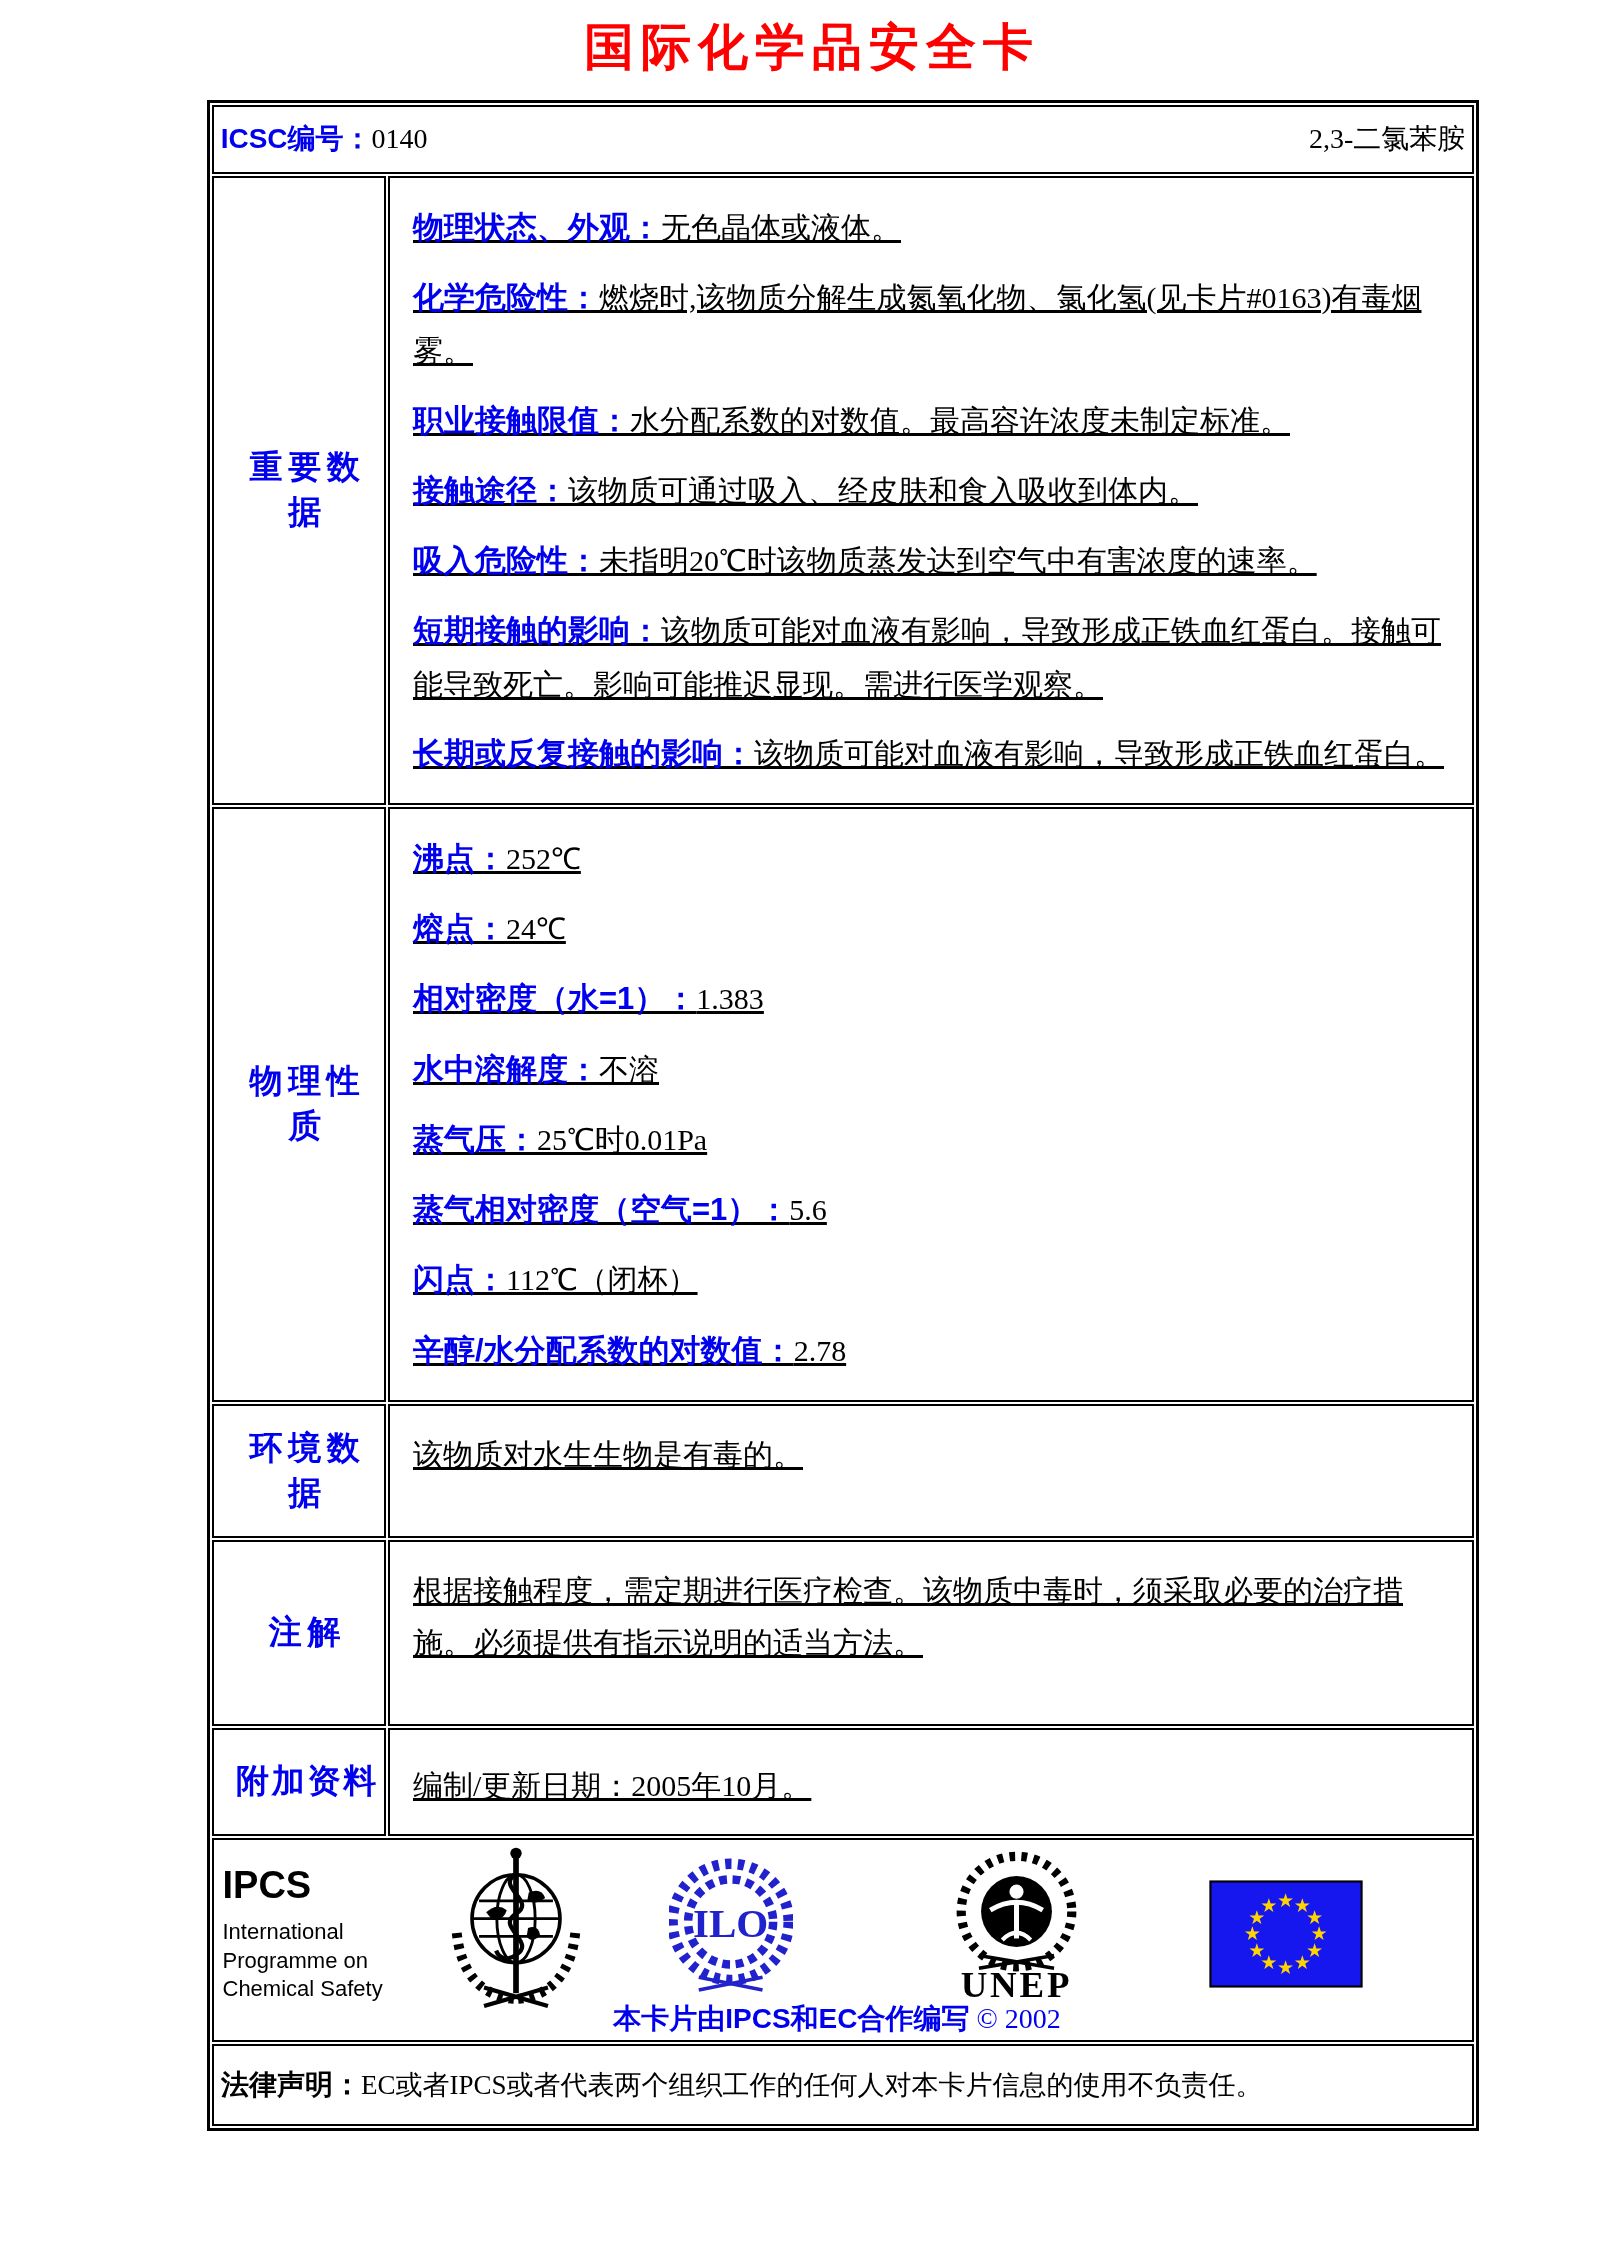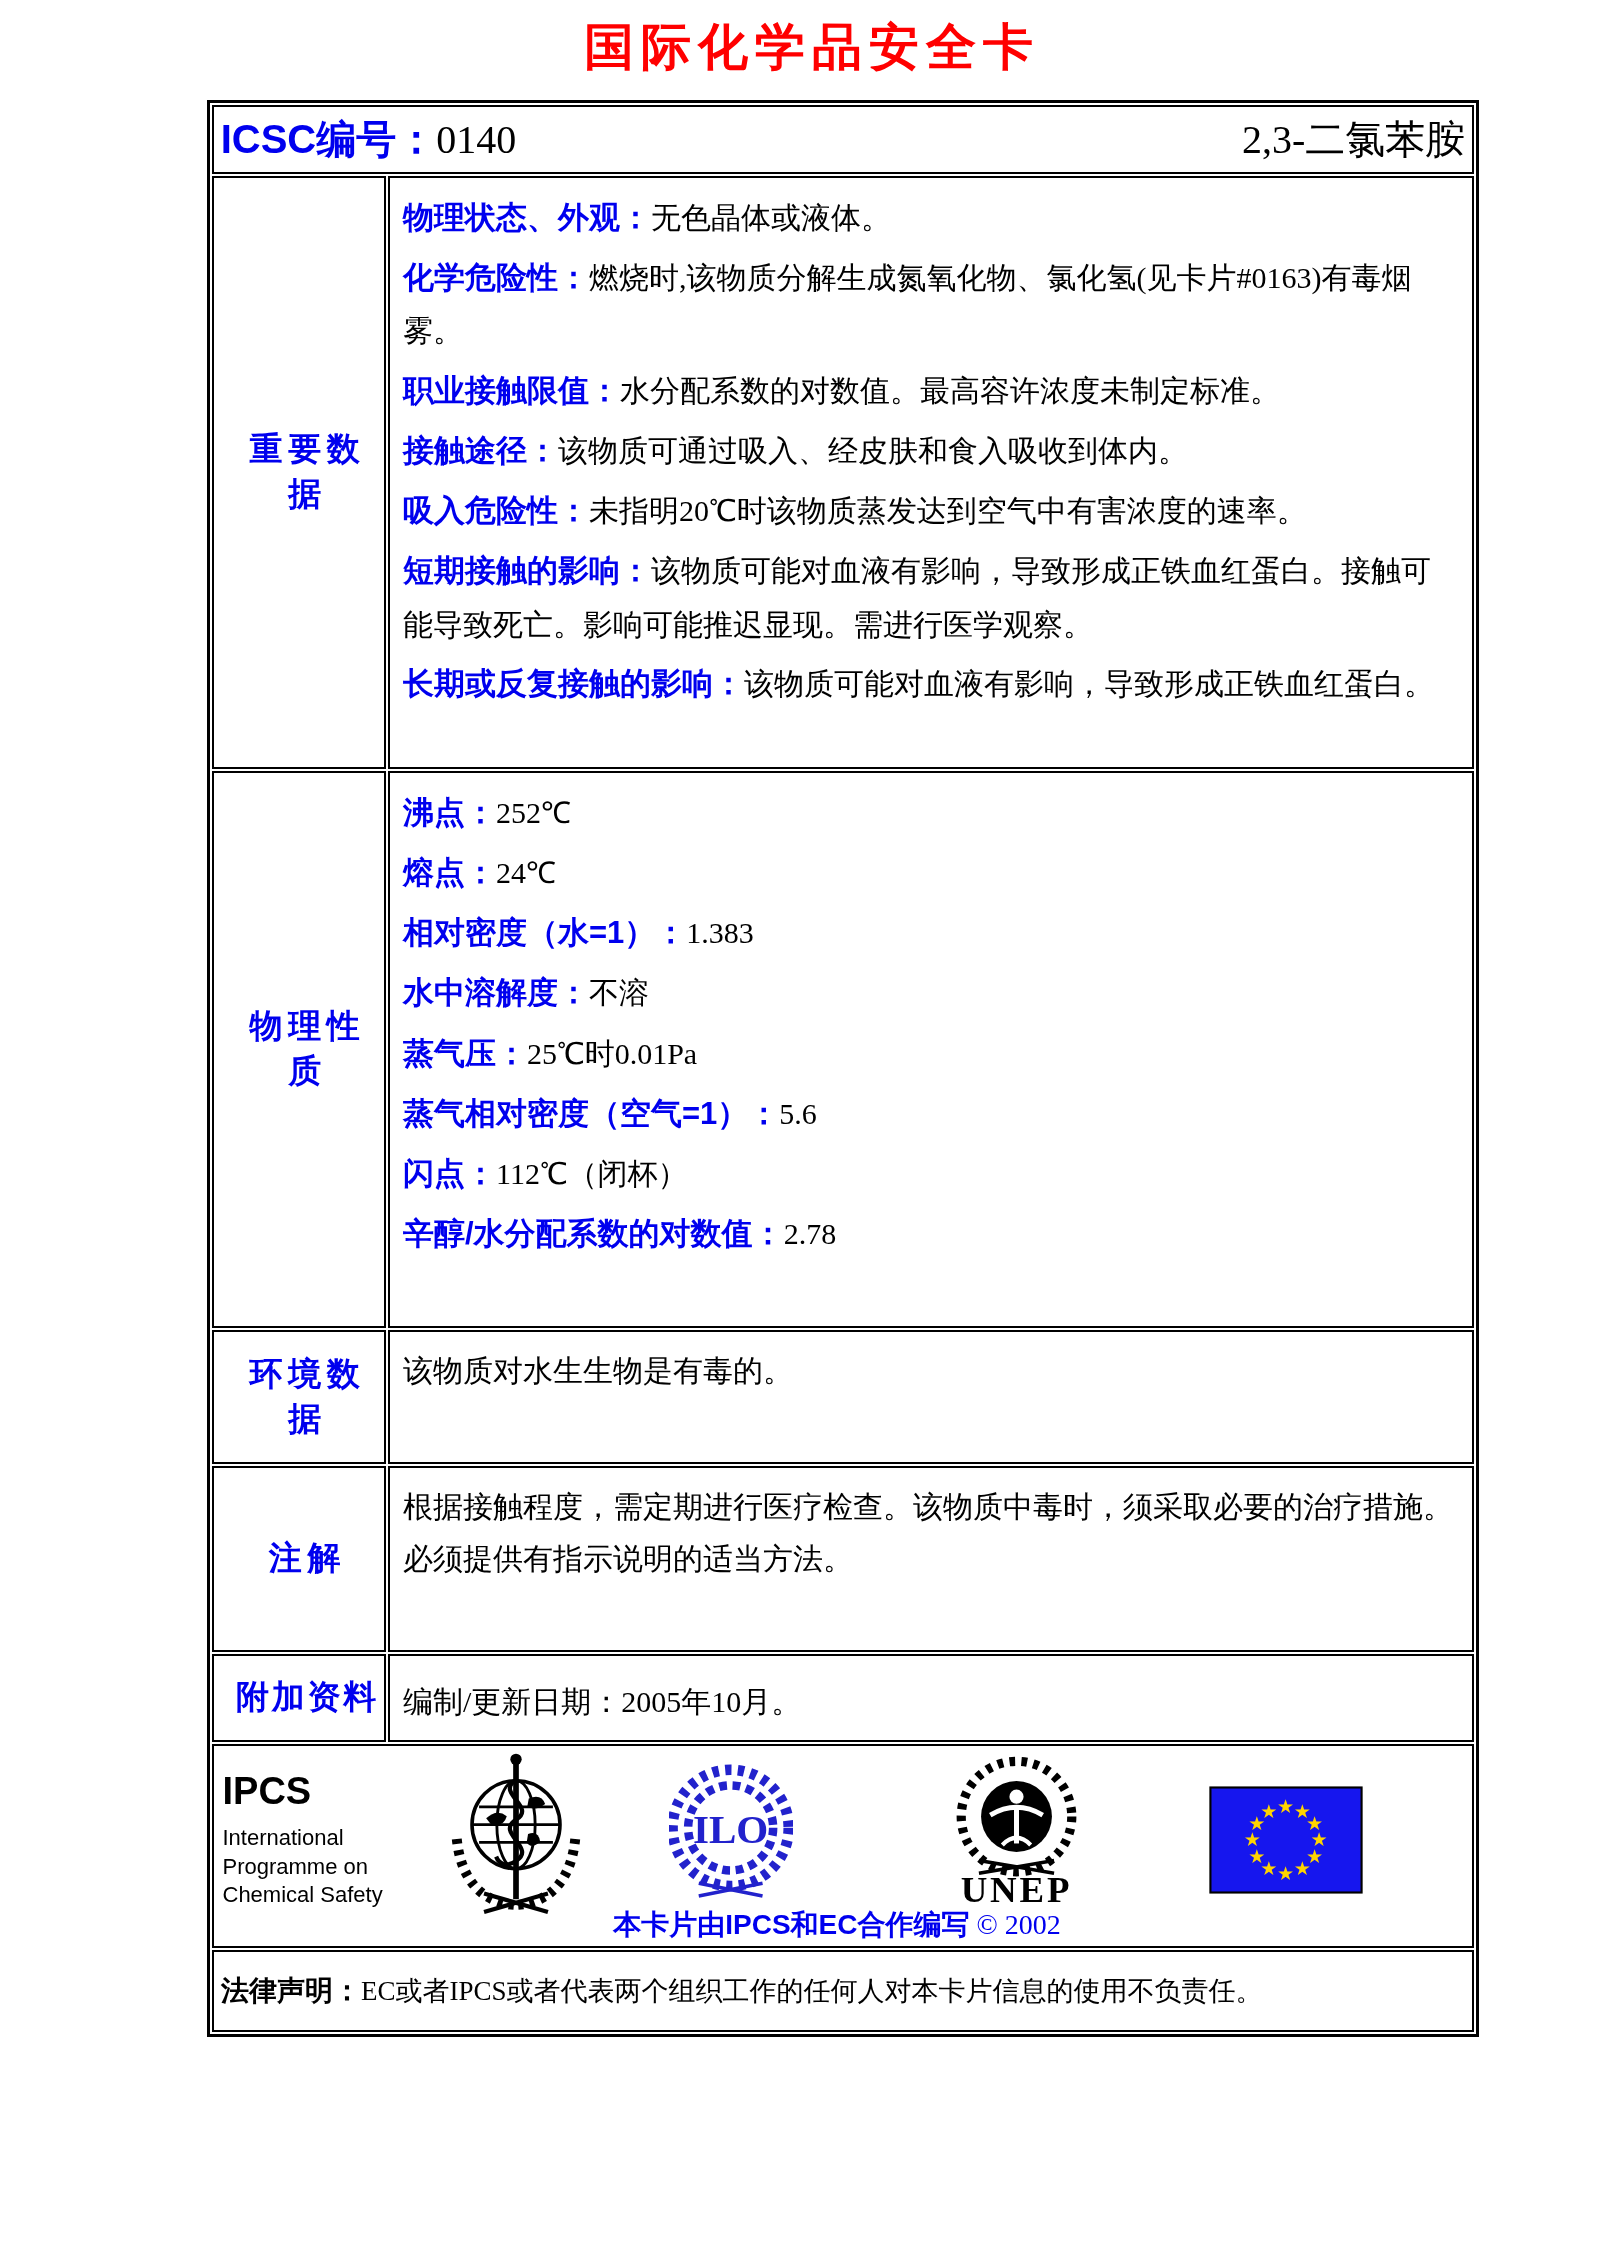--- a/index.html
+++ b/index.html
@@ -46,34 +46,34 @@
     font-size: 33px;
     letter-spacing: 5.7px;
     padding-left: 18px;
   }
   .header-inner {
     display: flex;
     justify-content: space-between;
     align-items: center;
     height: 100%;
     padding: 0 5.7px;
-    font-size: 40px;
+    font-size: 28px;
     text-align: center;
   }
   .blue-label {
     color: #0000ee;
     font-family: "Liberation Sans", sans-serif;
     font-weight: bold;
   }
   td.content-cell {
     padding: 7px 11.4px 5.7px 7px;
     font-size: 30px;
     line-height: 1.75;
   }
-  p.entry { margin: 6px; }
+  p.entry { margin: 16px; text-decoration: underline; }
   .entry .lbl {
     color: #0000ee;
     font-family: "Liberation Sans", sans-serif;
     font-weight: bold;
     font-size: 31px;
   }
   td.logos-cell {
     position: relative;
     padding: 0;
   }

